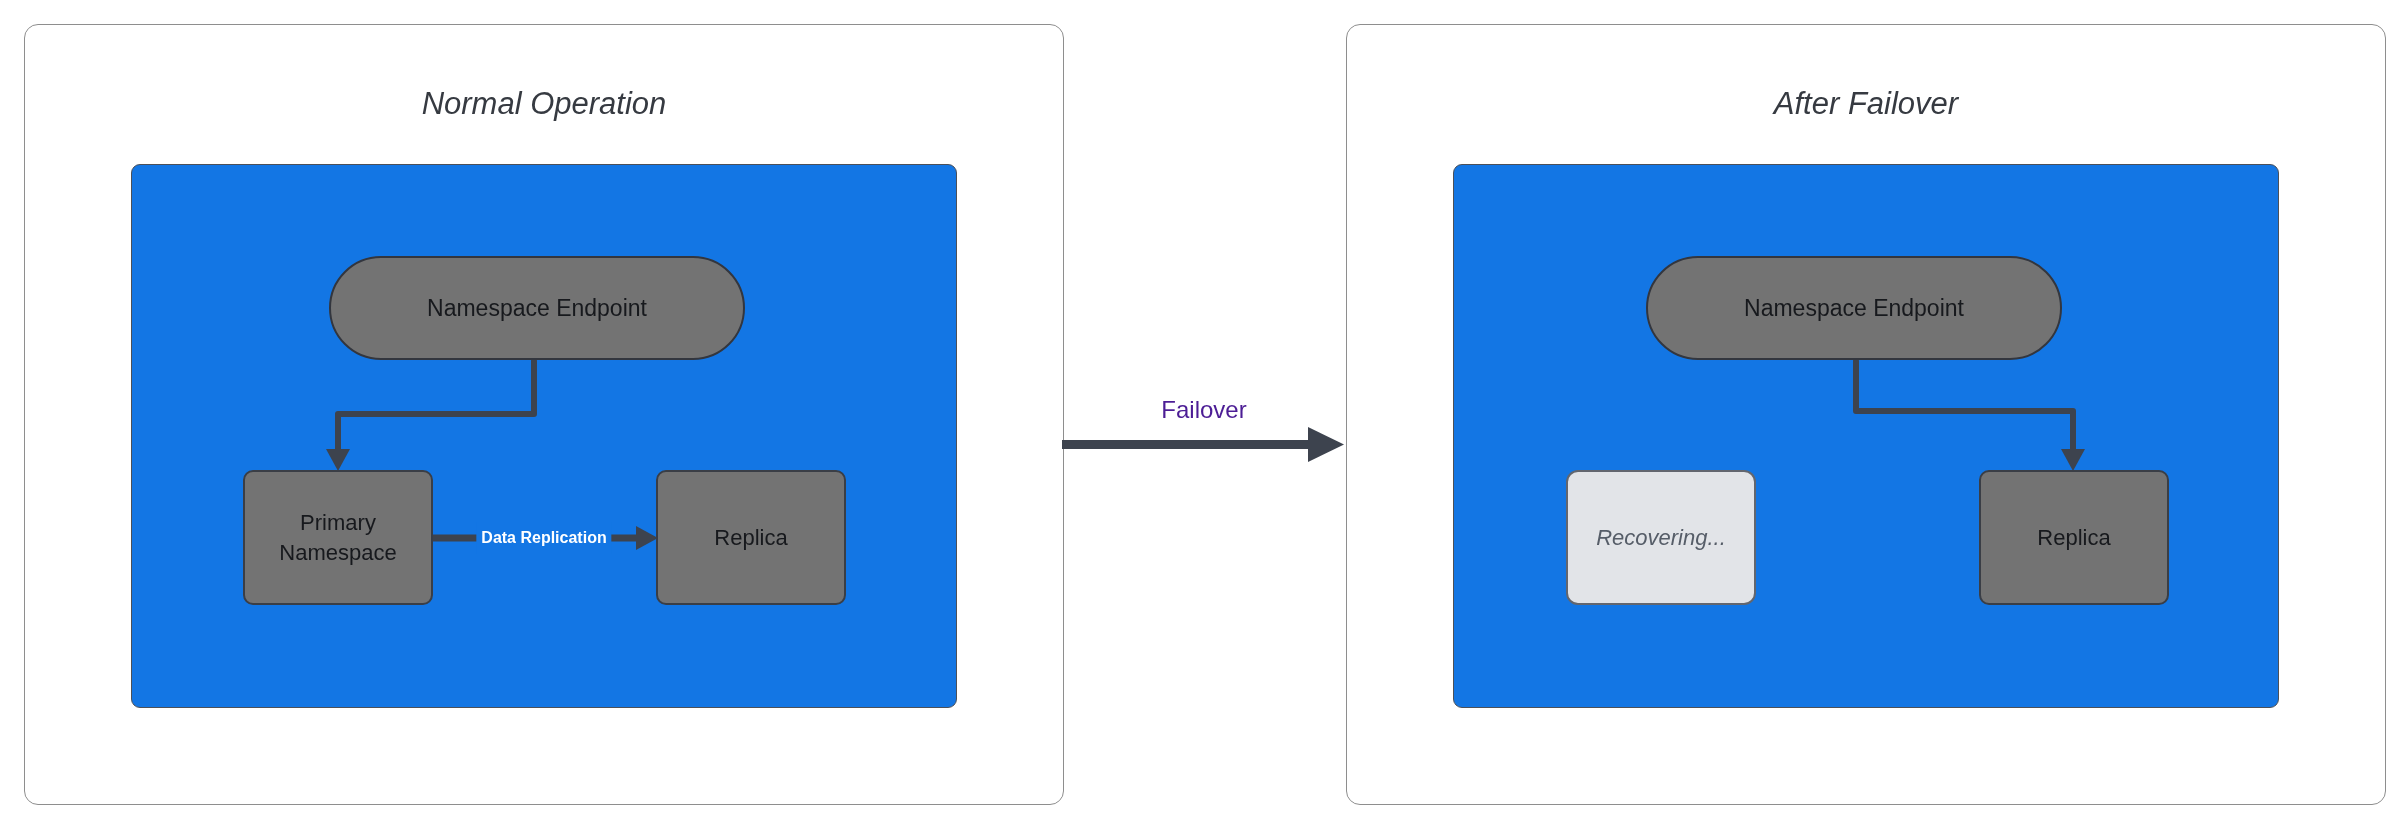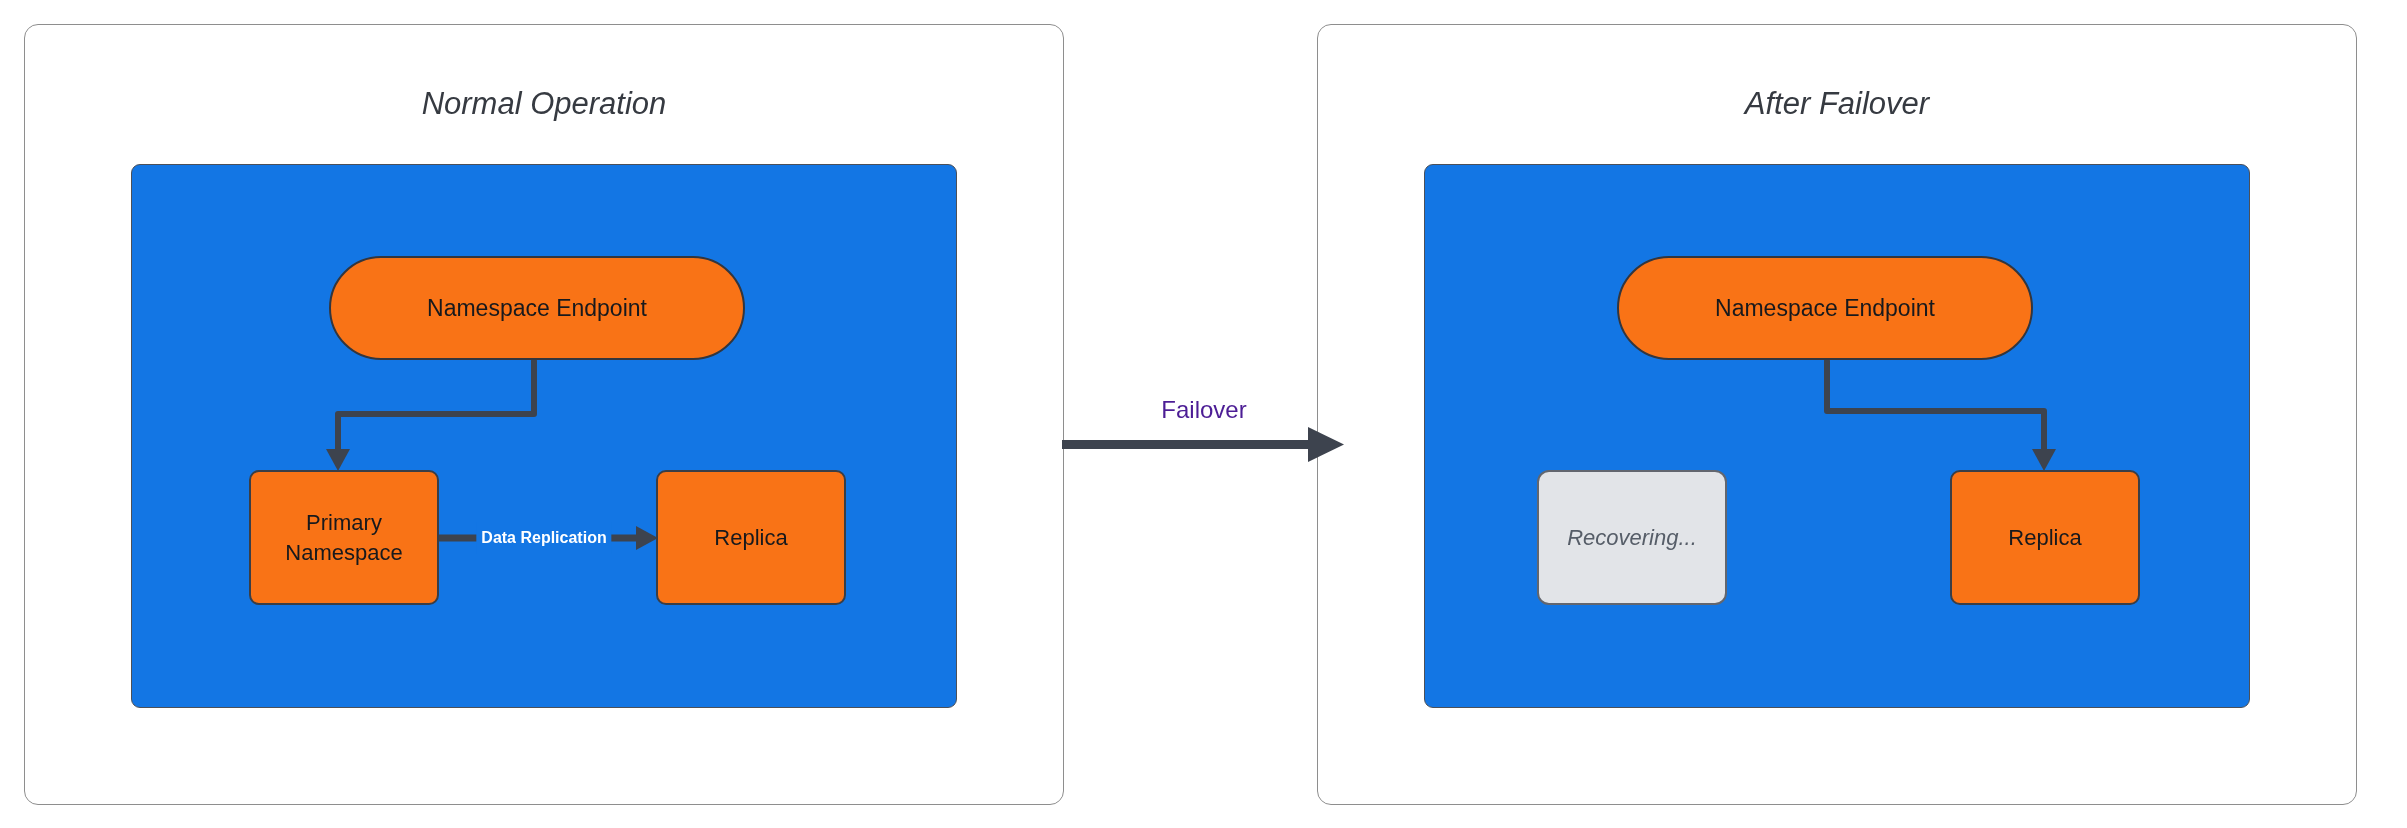--- a/index.html
+++ b/index.html
@@ -18,21 +18,21 @@
   .panel {
     position: absolute;
     top: 24px;
     width: 1038px;
     height: 779px;
     background: #ffffff;
     border: 1px solid #8e8e8e;
     border-radius: 14px;
   }
   .panel-left  { left: 24px; }
-  .panel-right { left: 1317px; }
+  .panel-right { left: 1346px; }
 
   .panel-title {
     position: absolute;
     top: 62px;
     left: 0;
     width: 100%;
     text-align: center;
     font-style: italic;
     font-size: 31px;
     line-height: 34px;
@@ -61,21 +61,21 @@
     z-index: 2;
     pointer-events: none;
   }
 
   .node, .pill {
     position: absolute;
     display: flex;
     align-items: center;
     justify-content: center;
     text-align: center;
-    background: #f97316;
+    background: #737373;
     color: #17191d;
     font-size: 22px;
     line-height: 1.32;
     z-index: 3;
     box-sizing: border-box;
   }
   .pill {
     border: 2px solid #33363e;
     border-radius: 60px;
     width: 416px;
@@ -87,21 +87,21 @@
   .panel-right .pill { left: 299px; }
 
   .node {
     border: 2px solid #3a3e46;
     border-radius: 10px;
     width: 190px;
     height: 135px;
     top: 445px;
     padding: 0 16px;
   }
-  .node-primary        { left: 218px; margin-left: 6px; }
+  .node-primary        { left: 218px; }
   .node-replica-left   { left: 631px; }
   .node-recovering     {
     left: 219px;
     background: #e2e4e8;
     border-color: #62666f;
     color: #565d68;
     font-style: italic;
     border-radius: 12px;
   }
   .node-replica-right  { left: 632px; }

